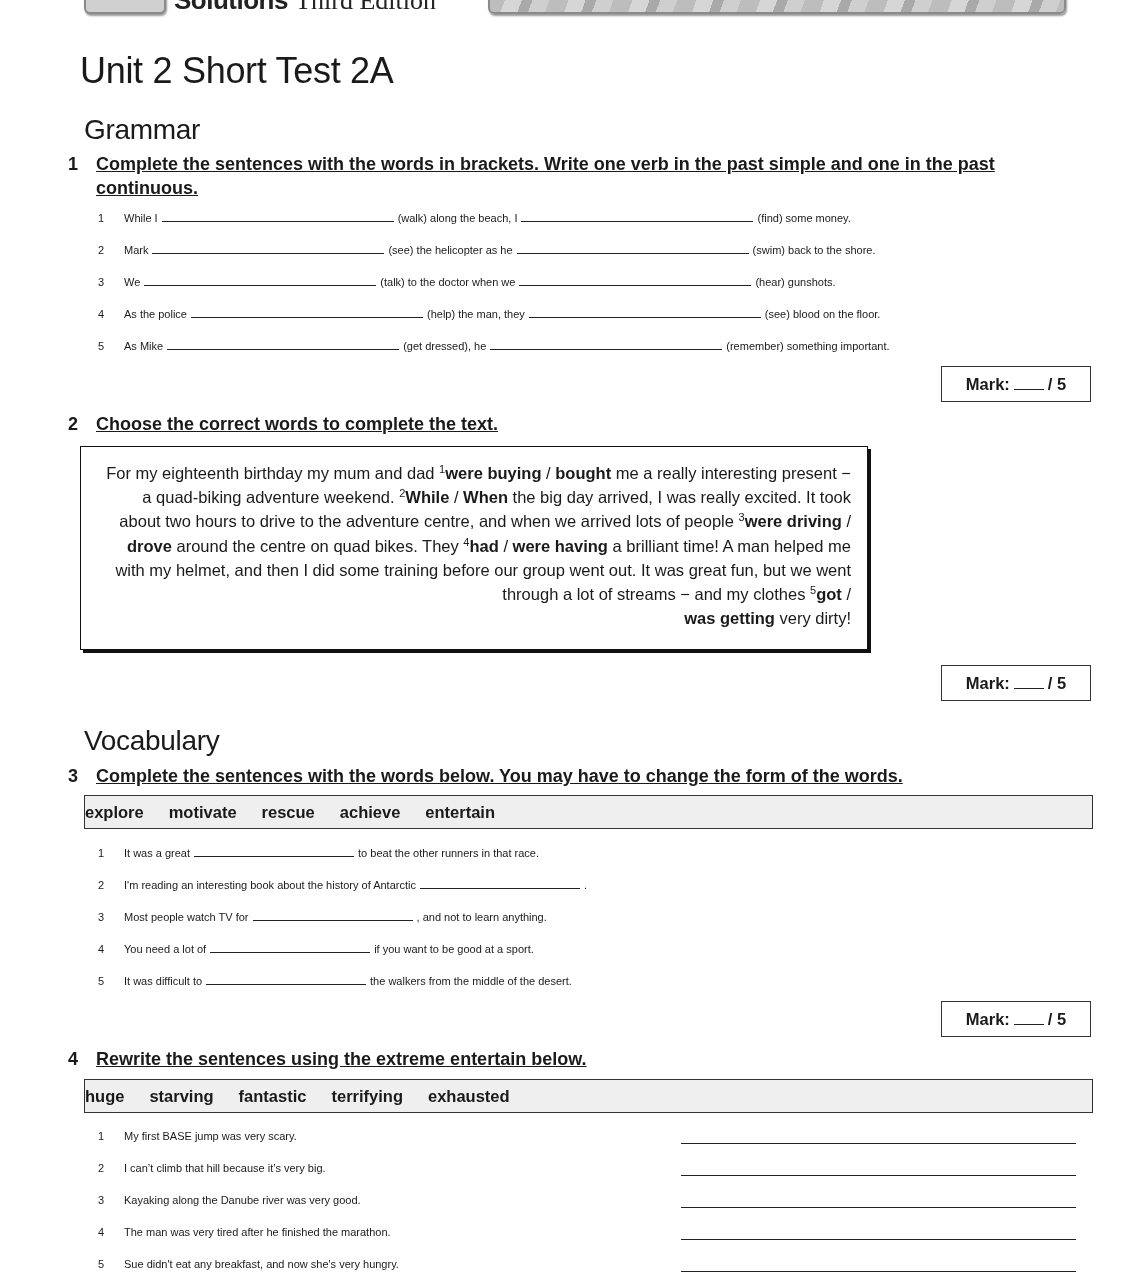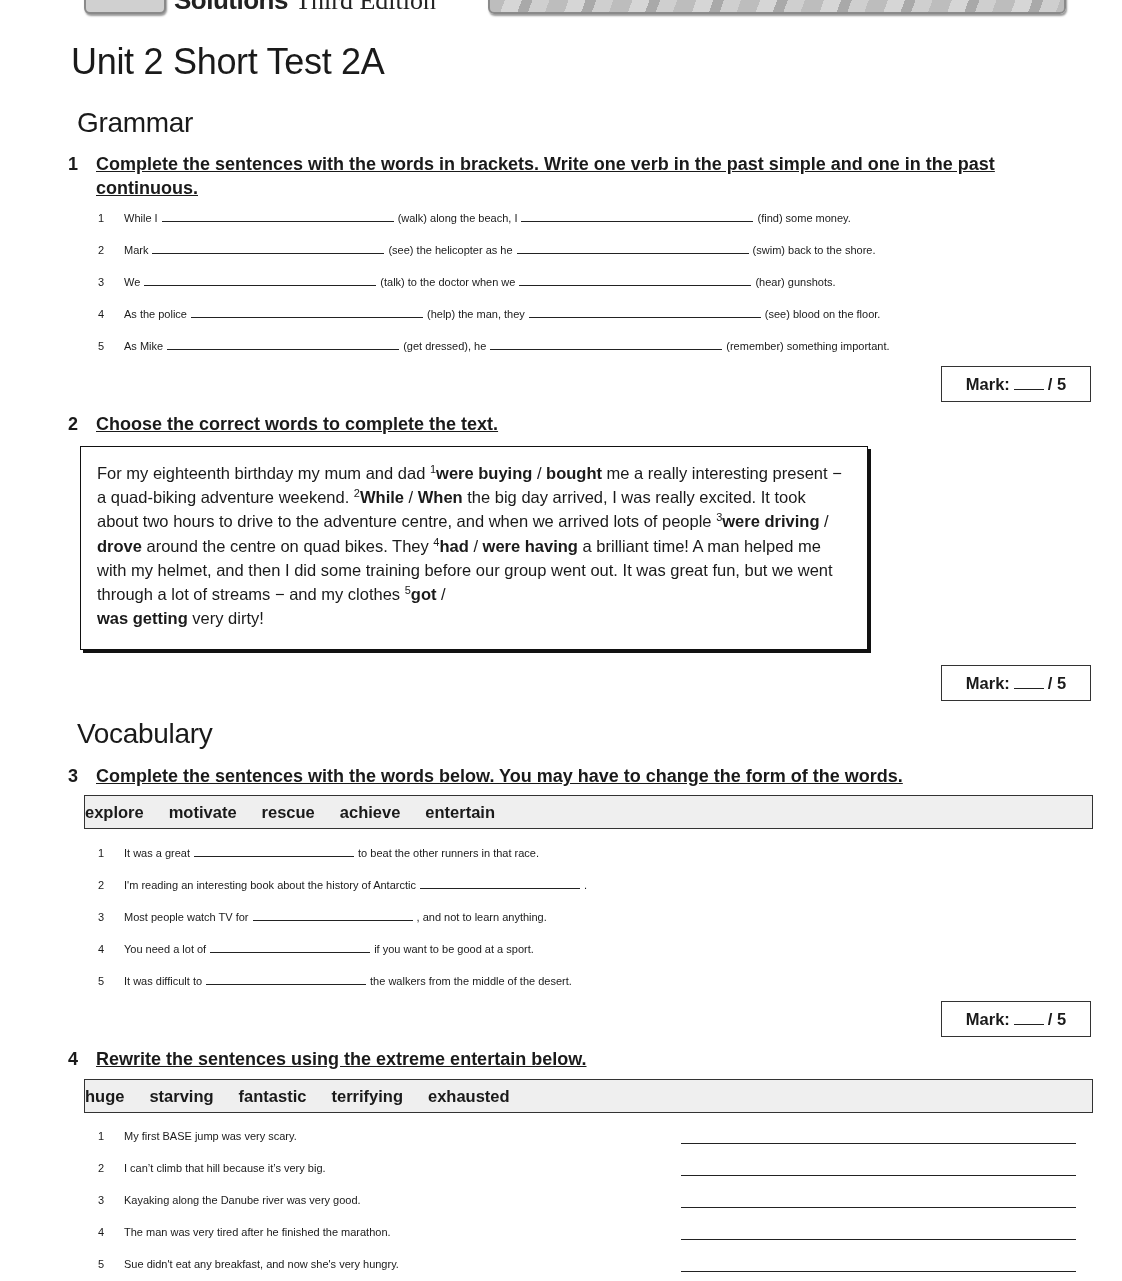--- a/index.html
+++ b/index.html
@@ -21,25 +21,25 @@
   .banner-title b { font-weight: bold; letter-spacing: -0.5px; }
   .banner-title span.ed { font-family: "Liberation Serif", serif; font-weight: normal; }
   .banner-right {
     left: 488px; top: -14px; width: 574px; height: 24px;
     border: 2px solid #8a8a8a; border-radius: 6px;
     background: repeating-linear-gradient(110deg, #bdbdbd 0 18px, #d6d6d6 18px 34px, #a9a9a9 34px 44px, #cfcfcf 44px 60px);
     box-shadow: 1px 2px 2px #9a9a9a;
   }
 
   h1.unit-title {
-    position: absolute; left: 68px; top: 38px; margin: 3px;
+    position: absolute; left: 68px; top: 38px; margin: 12px;
     font-size: 36px; font-weight: normal; letter-spacing: -0.3px;
   }
   h2.section {
-    position: absolute; left: 68px; margin: 9px;
+    position: absolute; left: 68px; margin: 16px;
     font-size: 28px; font-weight: normal; letter-spacing: -0.3px;
   }
 
   .q-head {
     position: absolute; left: 68px; font-size: 18px; font-weight: bold; line-height: 24px;
   }
   .q-head .qnum { position: absolute; left: 0; top: 0; }
   .q-head .qtext { display: block; margin-left: 28px; text-decoration: underline; }
 
   .item {
@@ -58,21 +58,21 @@
   }
   .mark-box .mblank {
     display: inline-block; width: 30px; border-bottom: 1.5px solid #222; height: 12px; margin: 0 4px;
   }
 
   .text-box {
     position: absolute; left: 80px; top: 446px; width: 788px; height: 204px;
     border: 1.5px solid #111; box-sizing: border-box;
     box-shadow: 3px 3px 0 #111;
     padding: 14px 16px 0 16px;
-    font-size: 16.5px; line-height: 24.2px;
+    font-size: 16.5px; line-height: 24.2px; text-align: right;
   }
   .text-box sup { font-size: 11px; line-height: 0; }
 
   .word-box {
     position: absolute; left: 84px; width: 1009px; height: 34px;
     background: #efefef; border: 1.5px solid #333; box-sizing: border-box;
     font-size: 16.5px; font-weight: bold; line-height: 32px; 
     white-space: nowrap;
   }
   .word-box span { margin-right: 25px; }

